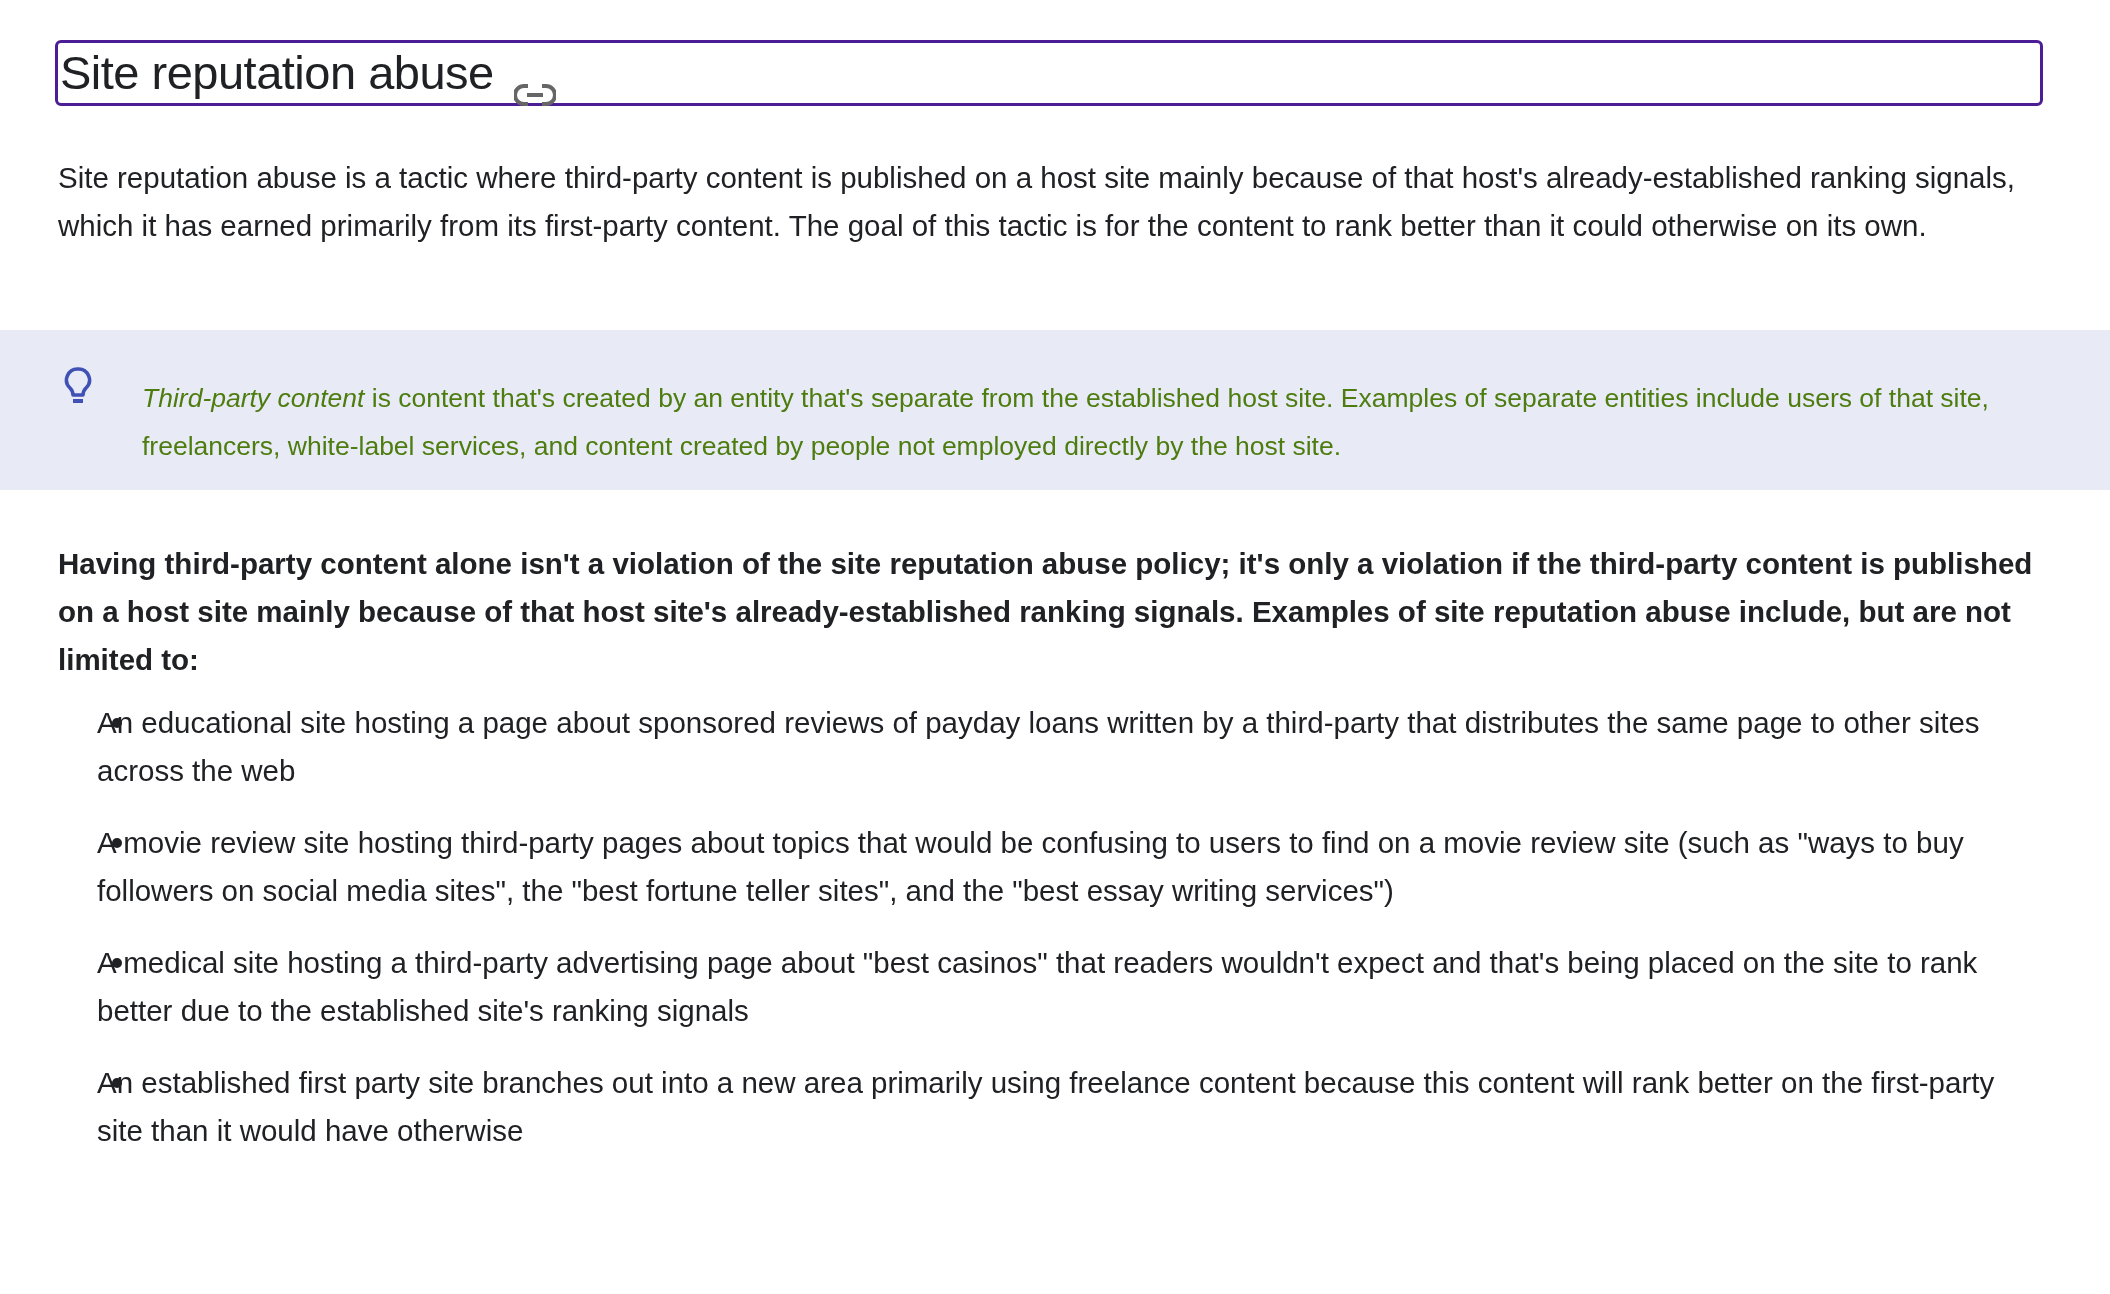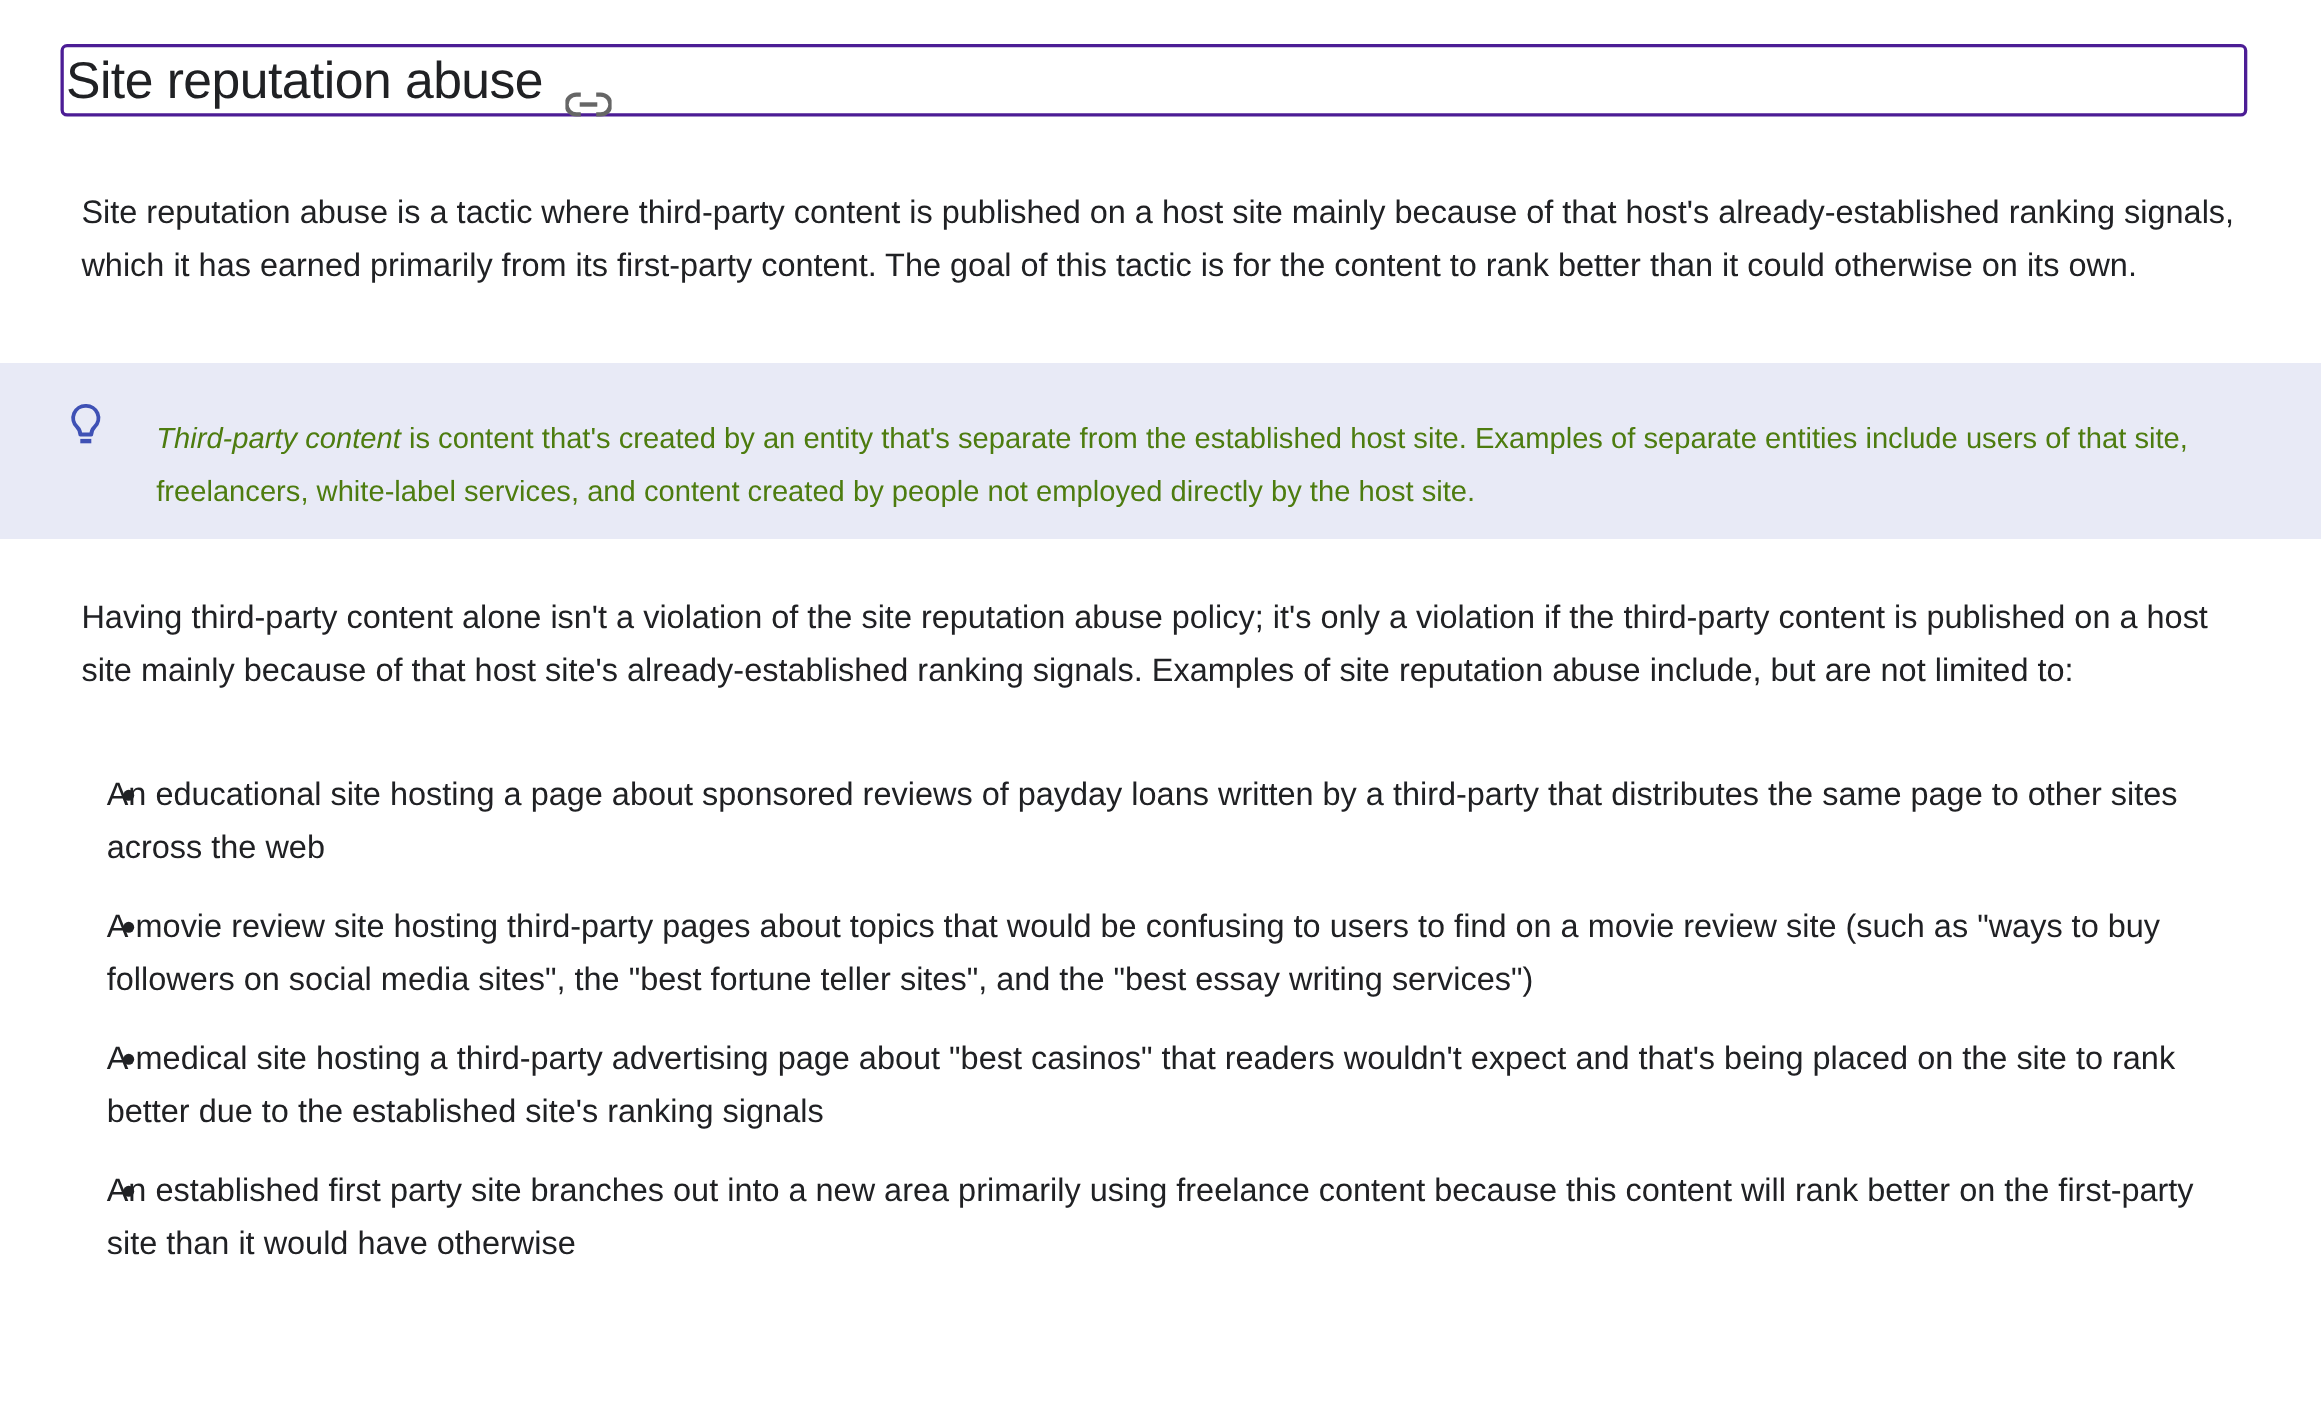--- a/index.html
+++ b/index.html
@@ -51,25 +51,25 @@
       position: relative;
       top: -2px;
       cursor: pointer;
     }
     .para {
       position: absolute;
       left: 58px;
       width: 1985px;
       font-size: 29.5px;
       line-height: 48px;
-      margin: 16px;
+      margin: 0;
       color: #202124;
     }
     .para1 { top: 154px; }
-    .para2 { top: 522px; }
+    .para2 { top: 540px; font-weight: bold; }
     .callout {
       position: absolute;
       left: 0;
       top: 330px;
       width: 2110px;
       height: 160px;
       background: #e8eaf6;
     }
     .callout-icon {
       position: absolute;

